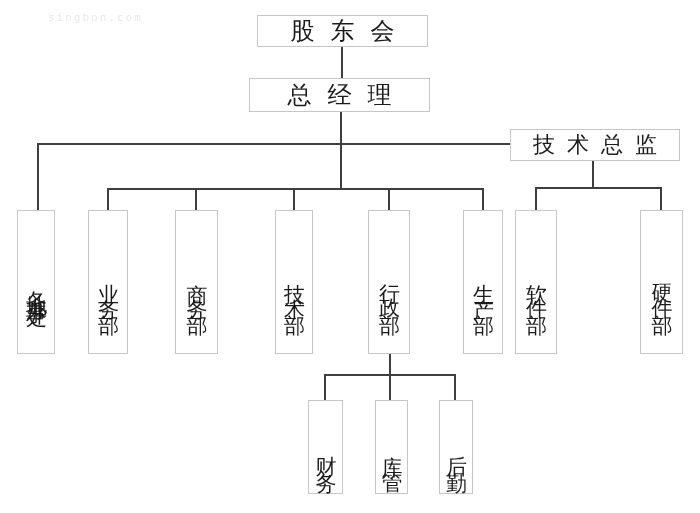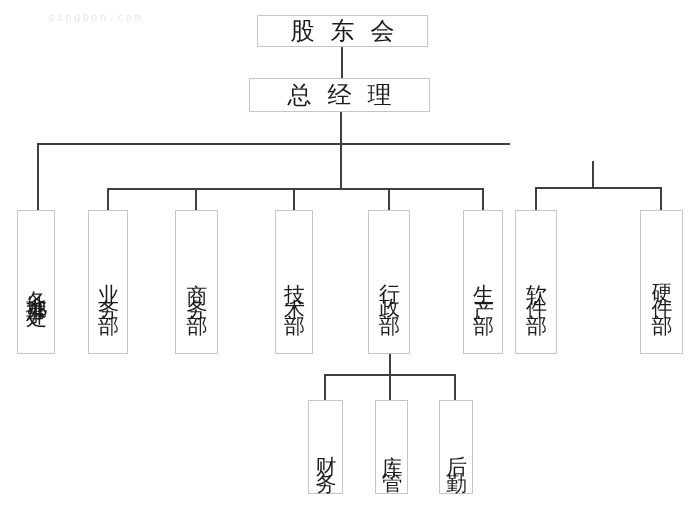--- a/index.html
+++ b/index.html
@@ -97,20 +97,21 @@
   <div class="line" style="left:389px; top:354px; width:2px; height:21px;"></div>
   <div class="line" style="left:324px; top:374px; width:132px; height:2px;"></div>
   <div class="line" style="left:324px; top:374px; width:2px; height:26px;"></div>
   <div class="line" style="left:389px; top:374px; width:2px; height:26px;"></div>
   <div class="line" style="left:454px; top:374px; width:2px; height:26px;"></div>
 
   <div class="box h-title" style="left:249px; top:78px; width:181px; height:34px;">总经理</div>
 
   <div class="box h-title" style="left:257px; top:15px; width:171px; height:32px;">股东会</div>
 
+  <div class="box h-title4" style="left:510px; top:129px; width:170px; height:32px;">技术总监</div>
 
   <div class="box v-box v5" style="left:17px; top:210px; width:38px; height:144px;">
     <span>各地办事处</span>
   </div>
 
   <div class="box v-box v3" style="left:88px; top:210px; width:40px; height:144px;">
     <span>业务部</span>
   </div>
 
   <div class="box v-box v3" style="left:175px; top:210px; width:43px; height:144px;">

